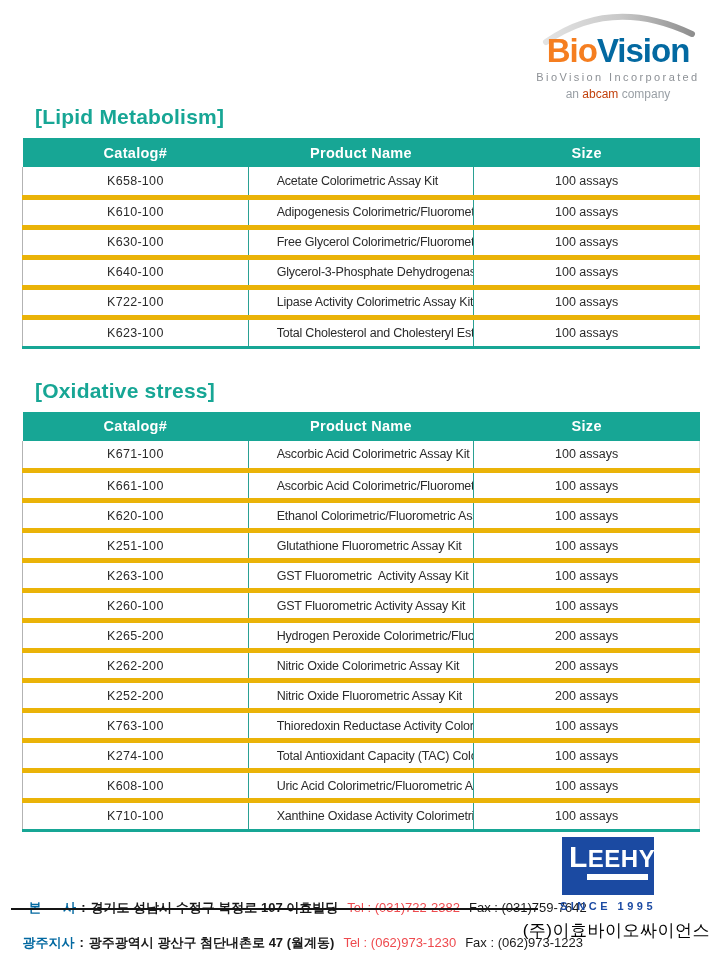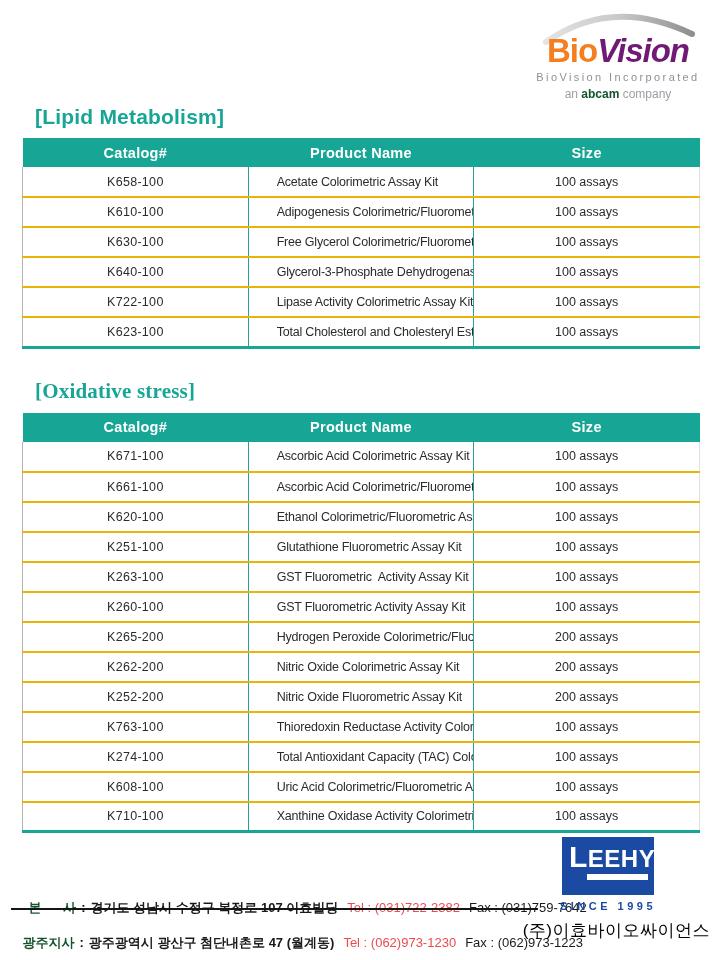--- a/index.html
+++ b/index.html
@@ -10,52 +10,52 @@
     position: relative; overflow: hidden;
     color: #222;
   }
   .page { position: relative; width: 720px; height: 960px; background: #fff; }
 
   
   .bv-logo { position: absolute; top: 2px; right: 8px; width: 188px; text-align: center; }
   .bv-arc { display: block; margin: 0 auto -12px auto; }
   .bv-wordmark { font-size: 33px; font-weight: bold; letter-spacing: -1px; line-height: 1.05; }
   .bv-bio { color: #F57E20; }
-  .bv-vision { color: #701a75; font-style: italic; }
+  .bv-vision { color: #0369a1; }
   .bv-sub { font-size: 11px; letter-spacing: 2.4px; color: #8d9196; margin-top: 2px; }
   .bv-tag { font-size: 12px; color: #9aa0a6; margin-top: 4px; }
-  .bv-tag .abcam { font-weight: bold; color: #14532d; }
+  .bv-tag .abcam { font-weight: normal; color: #c2410c; }
 
   
   .content { padding: 0 20px 0 22px; }
   .section-title {
     color: #17A695; font-weight: bold; font-size: 21px; letter-spacing: 0.2px;
     margin-left: 13px;
   }
   .section-lipid .section-title { padding-top: 105px; }
-  .section-oxidative .section-title { padding-top: 30px; font-family: Liberation Serif, serif; }
+  .section-oxidative .section-title { padding-top: 30px; }
   table.kit-table { border-collapse: collapse; width: 678px; margin-top: 9px; table-layout: fixed; }
   table.kit-table th {
     background: #17A695; color: #ffffff; font-weight: bold; font-size: 14.5px;
     height: 29px; text-align: center; letter-spacing: 0.3px;
   }
   table.kit-table td {
     height: 30px; font-size: 12.5px; color: #2b2b2b;
-    border-bottom: 2px solid #eab308; background: #fff; white-space: pre;
+    border-bottom: 5px solid #eab308; background: #fff; white-space: pre;
     overflow: hidden;
   }
   table.kit-table tbody tr:last-child td { border-bottom: 3px solid #17A695; }
   td.col-catalog { width: 103px; text-align: center; border-left: 1px solid #b3b3b3; border-right: 1px solid #2aa093; letter-spacing: 0.3px; }
   td.col-name    { width: 470px; text-align: left; padding-left: 28px; border-right: 1px solid #2aa093; letter-spacing: -0.2px; }
   td.col-size    { width: 105px; text-align: center; border-right: 1px solid #e0e0e0; }
   th.col-catalog, th.col-name, th.col-size { border: none; }
 
   
   .footer-line { position: absolute; font-size: 13px; color: #111; white-space: pre; }
-  .footer-line .label { font-weight: bold; color: #14532d; }
+  .footer-line .label { font-weight: bold; color: #0369a1; }
   .footer-line .sep { font-weight: bold; margin: 0 5px; }
   .footer-line .address { font-weight: 600; color: #1a1a1a; margin-right: 9px; }
   .footer-line .tel { color: #EE4A4E; margin-right: 9px; }
   .footer-line .fax { color: #1a1a1a; }
   .footer-head { left: 14px; top: 884px; }
   .footer-branch { left: 8px; top: 919px; }
   .footer-rule { position: absolute; left: 11px; top: 908px; width: 527px; border-top: 2px solid #151515; }
 
   
   .leehyo { position: absolute; top: 837px; right: 52px; width: 120px; text-align: center; }

